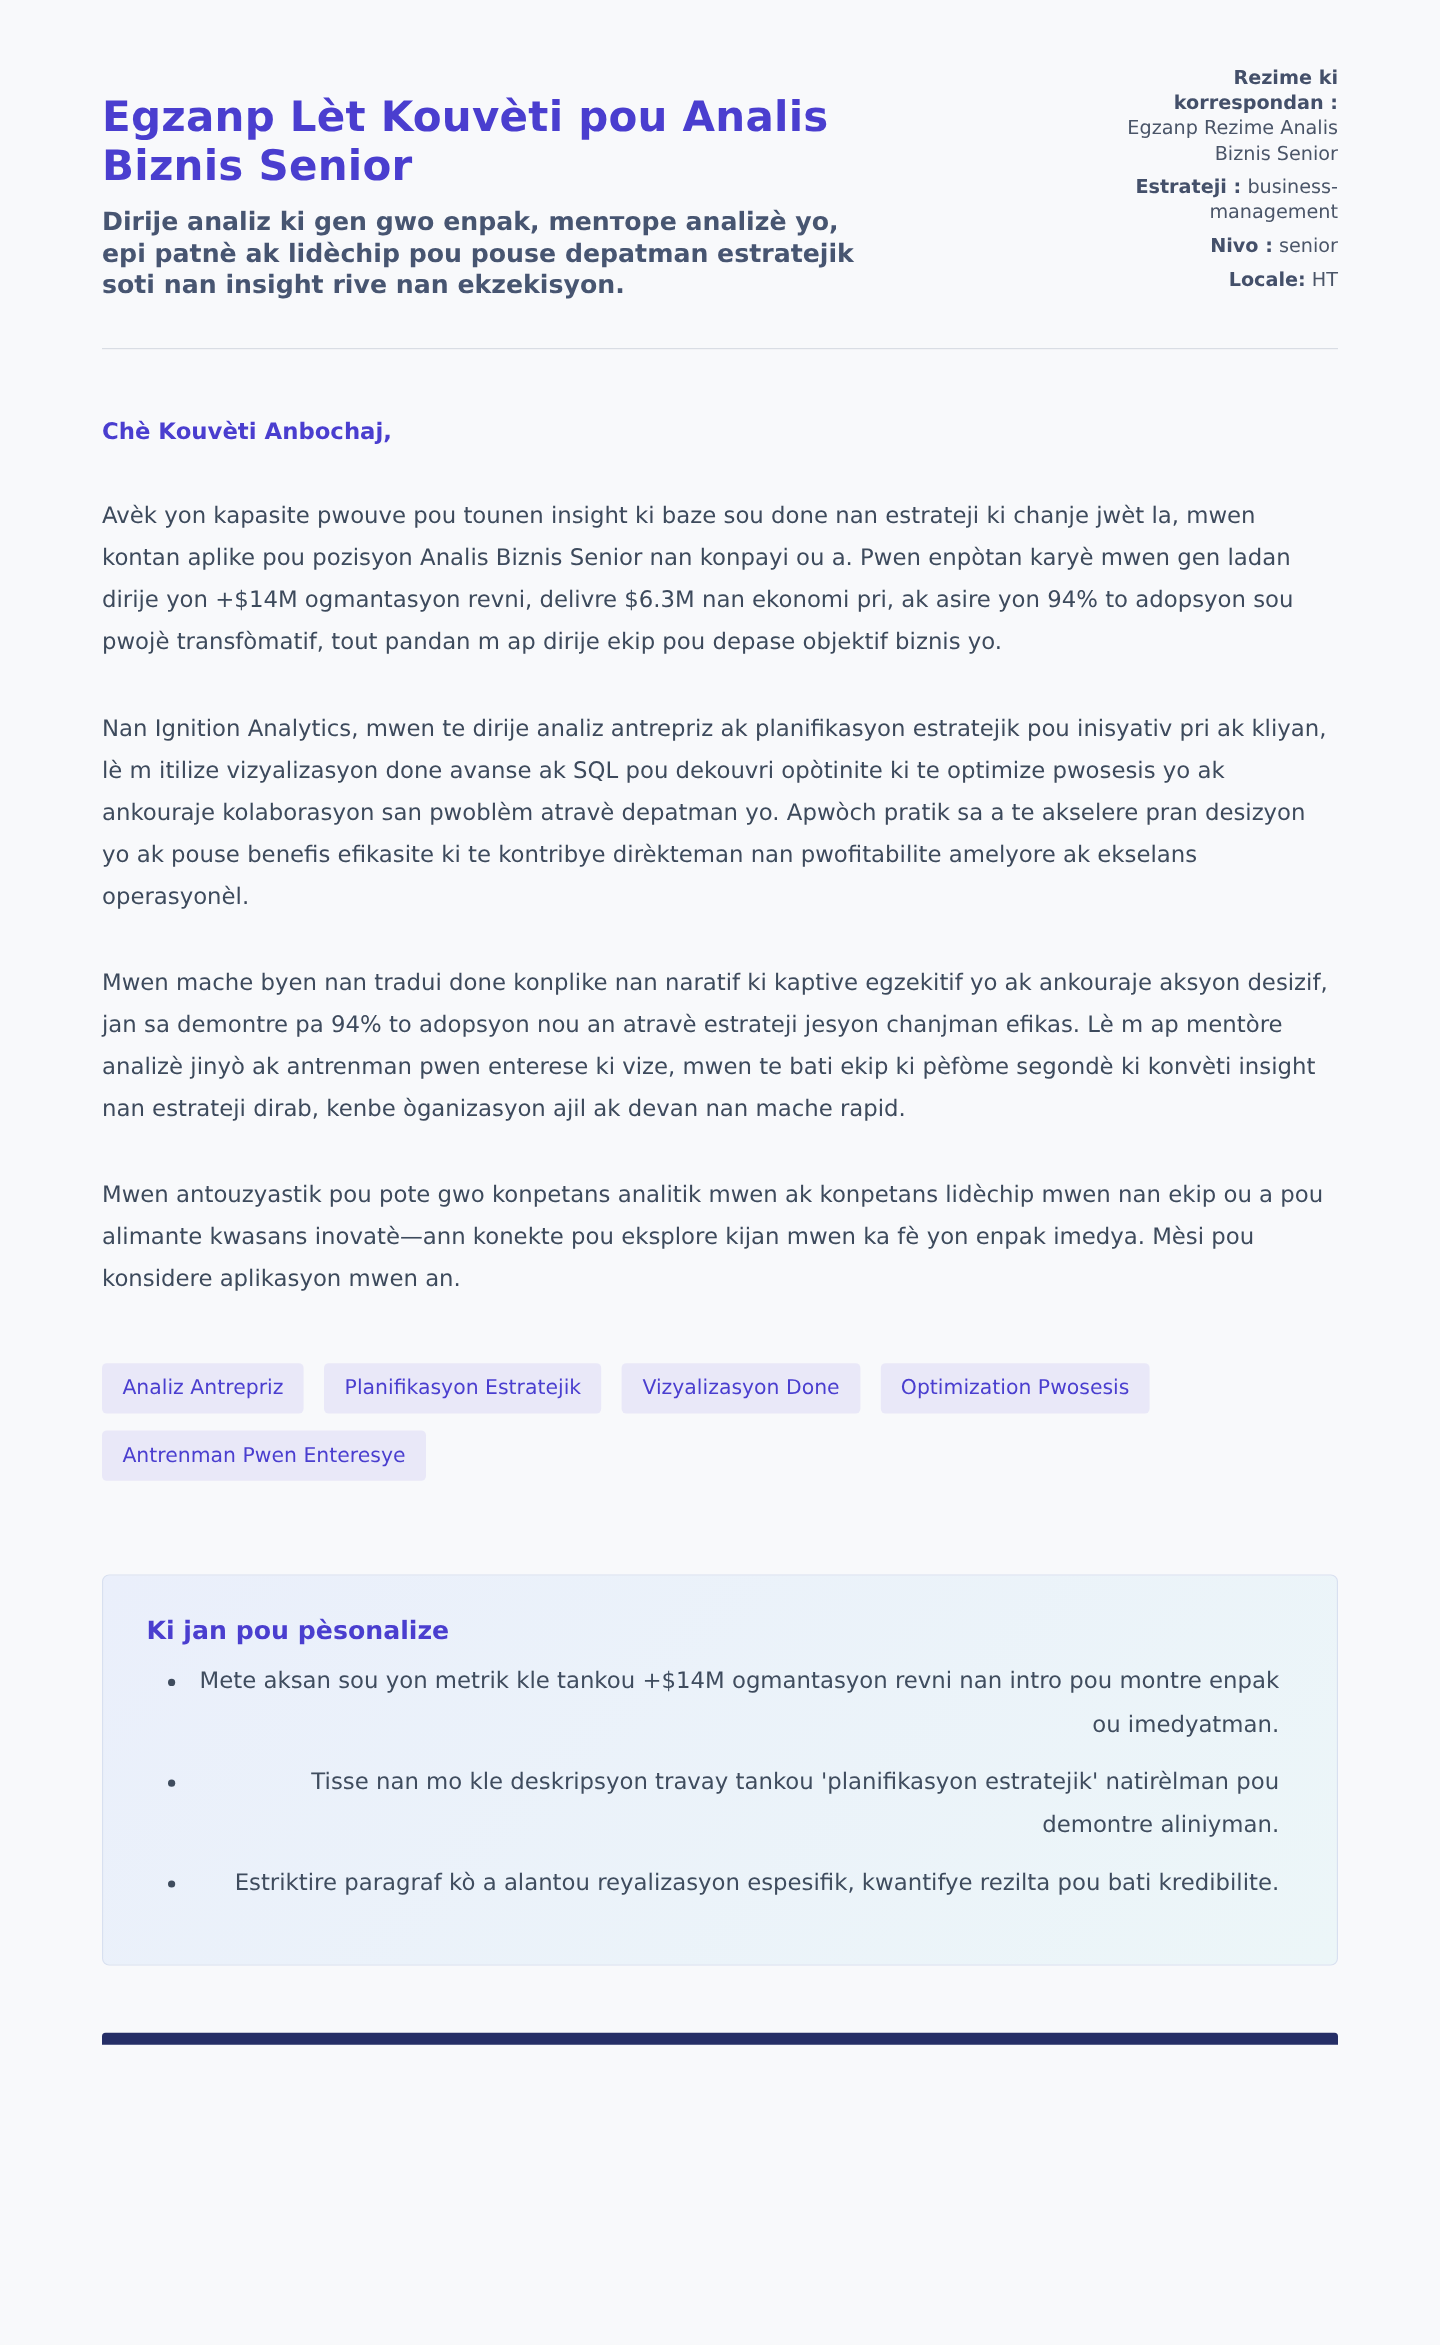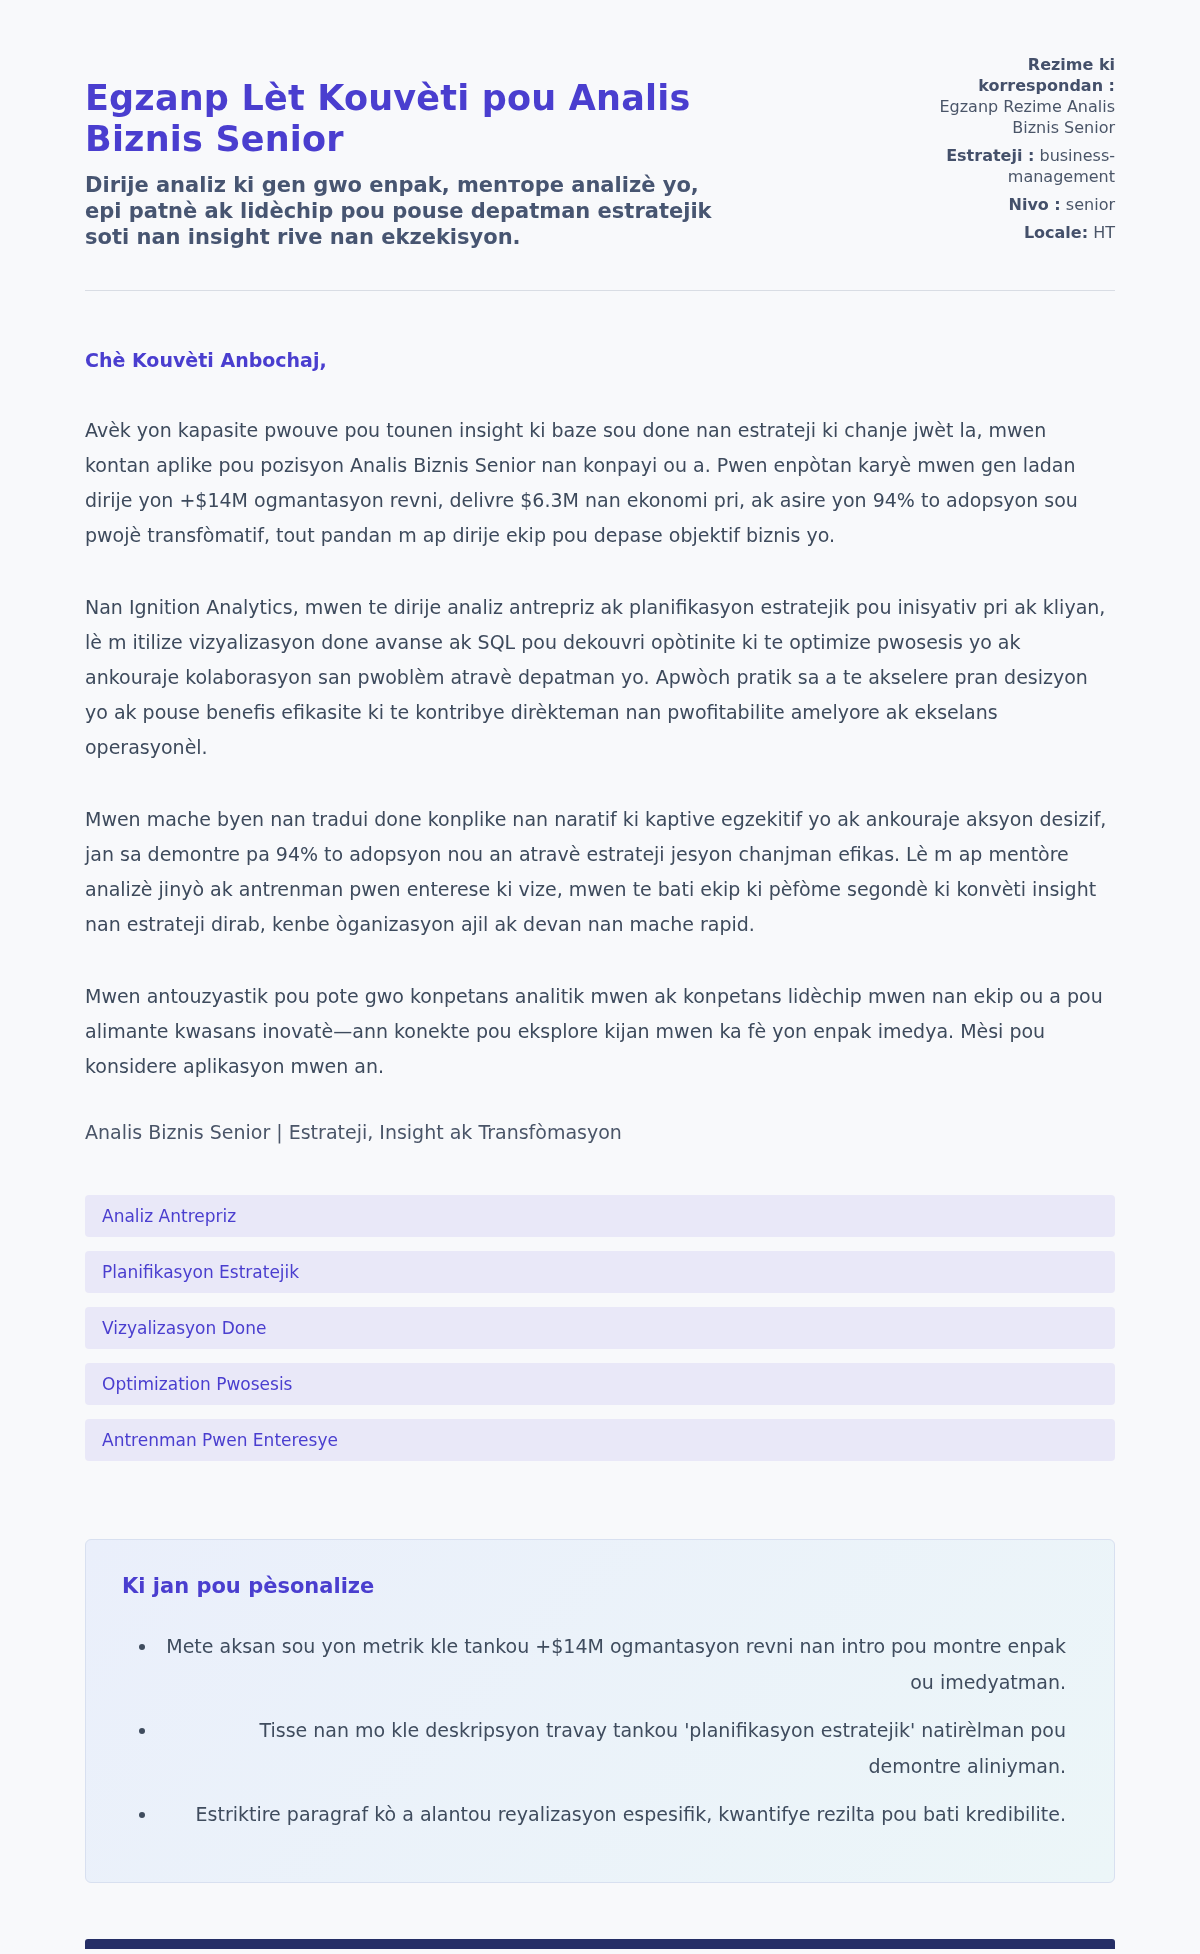--- a/index.html
+++ b/index.html
@@ -88,21 +88,20 @@
     color: var(--meta-text);
   }
 
   
   .tags {
     margin-top: 52px;
     display: flex;
     flex-wrap: wrap;
     gap: 14px 17px;
     max-width: 1030px;
-    flex-direction: column;
   }
   .tag {
     display: inline-block;
     background: var(--tag-bg);
     color: var(--accent);
     font-size: 17px;
     line-height: 22px;
     padding: 10px 17px;
     border-radius: 4px;
     white-space: nowrap;
@@ -110,21 +109,21 @@
 
   
   .tips {
     margin-top: 78px;
     border: 1px solid var(--tips-border);
     border-radius: 6px;
     background: linear-gradient(135deg, var(--tips-bg1) 0%, var(--tips-bg2) 100%);
     padding: 34px 36px 38px 36px;
   }
   .tips-heading {
-    margin: 0 0 30px 0;
+    margin: 0 0 12px 0;
     font-size: 21px;
     font-weight: bold;
     color: var(--accent);
   }
   .tips-list {
     margin: 12px;
     padding: 0 0 0 24px;
     list-style: disc;
     text-align: right;
   }
@@ -177,21 +176,20 @@
 
   <hr class="divider">
 
   <main class="letter">
     <p class="greeting">Chè Kouvèti Anbochaj,</p>
     <p class="para">Avèk yon kapasite pwouve pou tounen insight ki baze sou done nan estrateji ki chanje jwèt la, mwen kontan aplike pou pozisyon Analis Biznis Senior nan konpayi ou a. Pwen enpòtan karyè mwen gen ladan dirije yon +$14M ogmantasyon revni, delivre $6.3M nan ekonomi pri, ak asire yon 94% to adopsyon sou pwojè transfòmatif, tout pandan m ap dirije ekip pou depase objektif biznis yo.</p>
     <p class="para">Nan Ignition Analytics, mwen te dirije analiz antrepriz ak planifikasyon estratejik pou inisyativ pri ak kliyan, lè m itilize vizyalizasyon done avanse ak SQL pou dekouvri opòtinite ki te optimize pwosesis yo ak ankouraje kolaborasyon san pwoblèm atravè depatman yo. Apwòch pratik sa a te akselere pran desizyon yo ak pouse benefis efikasite ki te kontribye dirèkteman nan pwofitabilite amelyore ak ekselans operasyonèl.</p>
     <p class="para">Mwen mache byen nan tradui done konplike nan naratif ki kaptive egzekitif yo ak ankouraje aksyon desizif, jan sa demontre pa 94% to adopsyon nou an atravè estrateji jesyon chanjman efikas. Lè m ap mentòre analizè jinyò ak antrenman pwen enterese ki vize, mwen te bati ekip ki pèfòme segondè ki konvèti insight nan estrateji dirab, kenbe òganizasyon ajil ak devan nan mache rapid.</p>
     <p class="para">Mwen antouzyastik pou pote gwo konpetans analitik mwen ak konpetans lidèchip mwen nan ekip ou a pou alimante kwasans inovatè—ann konekte pou eksplore kijan mwen ka fè yon enpak imedya. Mèsi pou konsidere aplikasyon mwen an.</p>
 
-    <p class="sig-role">Analis Biznis Senior | Estrateji, Insight ak Transfòmasyon</p>
 
     <div class="tags">
       <span class="tag">Analiz Antrepriz</span>
       <span class="tag">Planifikasyon Estratejik</span>
       <span class="tag">Vizyalizasyon Done</span>
       <span class="tag">Optimization Pwosesis</span>
       <span class="tag">Antrenman Pwen Enteresye</span>
     </div>
 
     <section class="tips">

